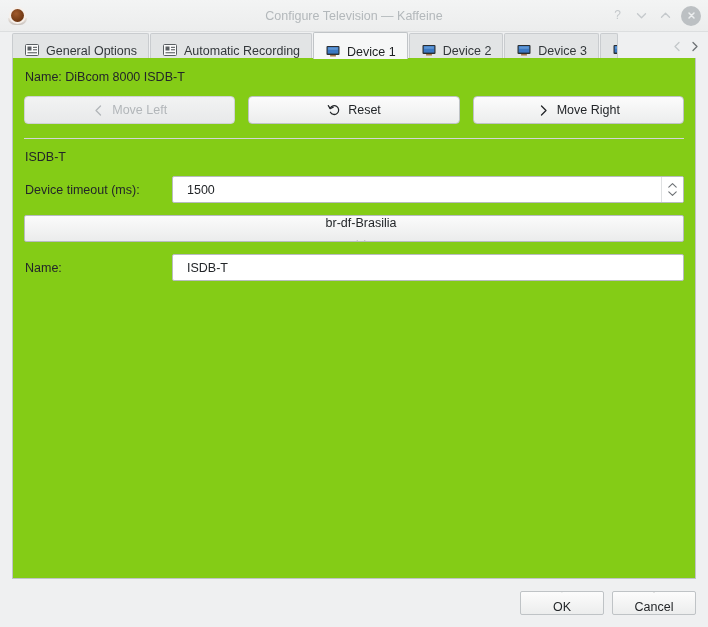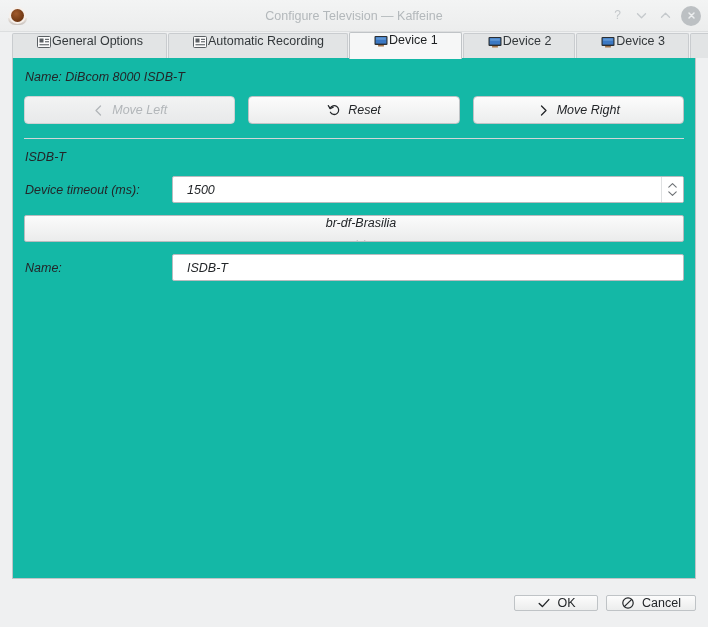--- a/index.html
+++ b/index.html
@@ -92,22 +92,23 @@
     height: 26px;
     display: flex;
     align-items: flex-end;
     padding: 0 0 0 12px;
     position: relative;
     background: #eff0f1;
   }
   .tab {
     height: 25px;
     display: flex;
-    align-items: flex-start;
-    padding: 0 23px;
+    align-items: flex-end;
+    gap: 6px;
+    padding: 0 11px;
     font-size: 12.5px;
     color: #33383b;
     background: #e2e4e5;
     border: 1px solid #c9cccf;
     border-bottom: none;
     border-radius: 2px 2px 0 0;
     margin-right: 1px;
     white-space: nowrap;
     cursor: default;
     position: relative;
@@ -143,26 +144,25 @@
     display: flex; align-items: center; justify-content: center;
     cursor: default;
   }
   .scroll-arrow.disabled { color: #c3c7ca; }
   .scroll-arrow.enabled { color: #6d7175; }
 
   
   #tabpage {
     flex: 1 1 auto;
     margin: 0 12px 0 12px;
-    background: #14b8a6;
+    background: #84cc16;
     border: 1px solid #c0c4c7;
     border-top: none;
     position: relative;
     overflow: hidden;
-    font-style: italic;
   }
 
   #page-inner { padding: 12px 11px 0 11px; }
 
   .device-name {
     font-size: 12.5px;
     color: #232629;
     margin: 0 0 12px 1px;
   }
 
@@ -265,33 +265,34 @@
     flex: 0 0 48px;
     display: flex;
     align-items: center;
     justify-content: flex-end;
     gap: 8px;
     padding: 0 12px 0 0;
     background: #eff0f1;
   }
   .dlg-btn {
     min-width: 84px;
-    height: 16px;
+    height: 24px;
     display: flex;
     align-items: center;
     justify-content: center;
     gap: 7px;
     padding: 0 14px;
     font-size: 12.5px;
     color: #232629;
     background: linear-gradient(to bottom, #fcfcfc 0%, #eceded 100%);
     border: 1px solid #bfc3c6;
     border-radius: 2px;
     cursor: default;
     user-select: none;
+    flex-direction: column;
   }
 </style>
 </head>
 <body>
 
 <div id="window">
 
   <div id="titlebar">
     <div id="app-icon">
       <div class="saucer"></div>

